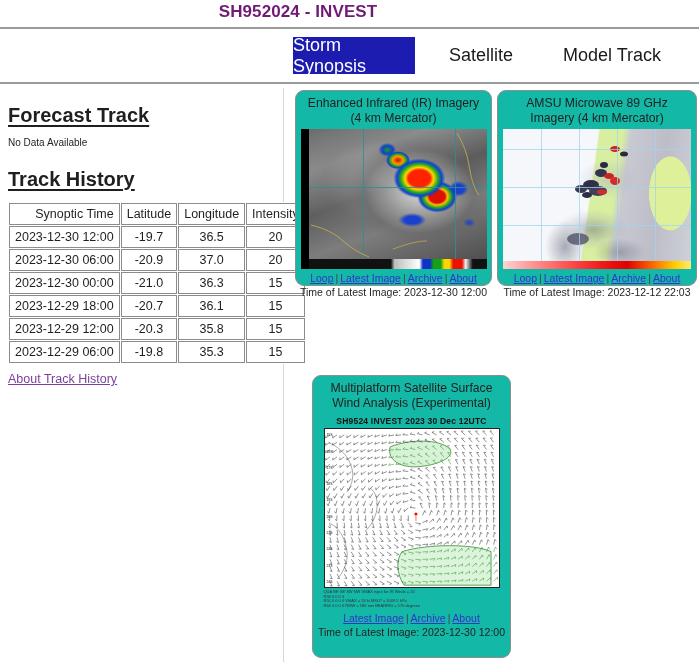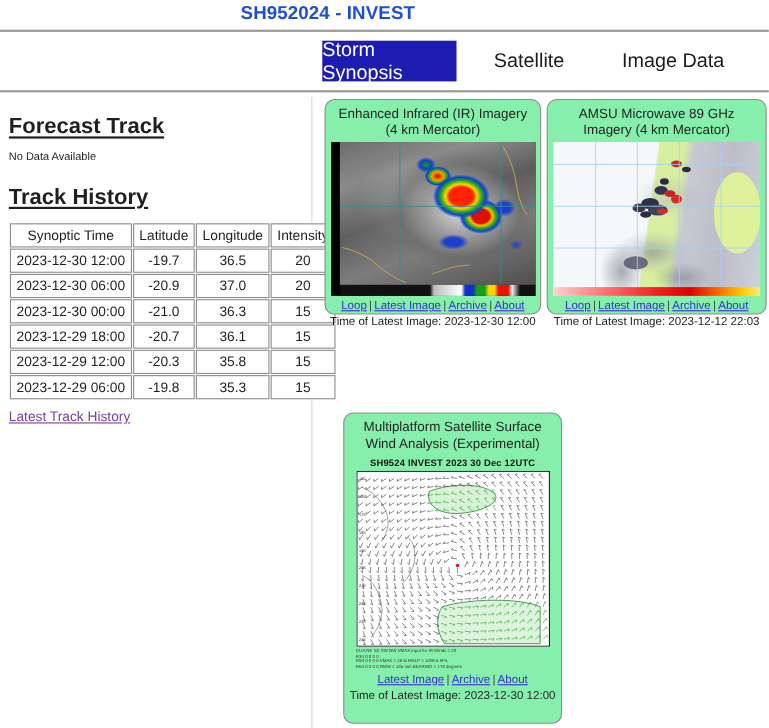--- a/index.html
+++ b/index.html
@@ -11,21 +11,21 @@
     color: #1a1a1a;
     overflow: hidden;
   }
   #root { position: relative; width: 699px; height: 662px; }
 
   
   .page-title {
     position: absolute; left: 0; top: 2px; width: 596px;
     text-align: center;
     font-size: 17px; font-weight: 700; letter-spacing: .1px;
-    color: #1d4ed8;
+    color: #701a75;
   }
   .rule {
     position: absolute; left: 0; width: 699px;
     height: 2px; background: #9a9a9a;
   }
   .rule.top { top: 27px; }
   .rule.bottom { top: 82px; }
 
   
   .tabbar { position: absolute; left: 0; top: 29px; width: 699px; height: 53px; }
@@ -66,35 +66,35 @@
   }
   table.track th, table.track td {
     border: 1px solid #8c8c8c;
     padding: 3px 5px;
     text-align: center;
     color: #1f1f1f;
     font-weight: 400;
     white-space: nowrap;
     background: #ffffff;
   }
-  table.track th { font-weight: 400; }
+  table.track th { font-weight: 400; text-align: right; }
   table.track td.time { }
 
   a.link {
     color: #7b3f9d; text-decoration: underline;
     font-size: 12.5px; cursor: pointer;
   }
   #about-track { position: absolute; left: 8px; top: 280px; }
 
   
   .panel {
     position: absolute;
     border: 1px solid #8d8d8d;
     border-radius: 9px;
-    background: #86efac;
+    background: #14b8a6;
   }
   #panel-ir    { left: 295px; top: 90px;  width: 197px; height: 196px; }
   #panel-amsu  { left: 497px; top: 90px;  width: 200px; height: 196px; }
   #panel-wind  { left: 312px; top: 375px; width: 199px; height: 283px; }
 
   .panel-title {
     text-align: center;
     font-size: 12.2px; color: #1f1f1f;
     line-height: 15px;
     padding: 5px 6px 3px 6px;
@@ -199,21 +199,21 @@
   <div class="rule bottom"></div>
 
   <div class="tabbar">
     <div class="tab active" id="tab-0">
       <span>Storm Synopsis</span>
     </div>
     <div class="tab" id="tab-1">
       <span>Satellite</span>
     </div>
     <div class="tab" id="tab-2">
-      <span>Image Data</span>
+      <span>Model Track</span>
     </div>
   </div>
 
   <div class="divider-v"></div>
 
   <div class="leftcol">
 
     <div class="section-head" id="forecast-head">Forecast Track</div>
 
     <div class="plain-text" id="no-data">No Data Available</div>
@@ -262,21 +262,21 @@
           </tr>
           <tr>
             <td class="time">2023-12-29 06:00</td>
             <td>-19.8</td>
             <td>35.3</td>
             <td>15</td>
           </tr>
         </tbody>
     </table>
 
-    <a class="link" id="about-track">Latest Track History</a>
+    <a class="link" id="about-track">About Track History</a>
   </div>
 
   <div class="panel" id="panel-ir">
     <div class="panel-title">Enhanced Infrared (IR) Imagery (4 km Mercator)</div>
     <div class="imgbox" style="width:186px;">
       <div class="ir-canvas">
         <div class="ir-inner" id="ir-inner">
           <div class="ir-grid-v" style="left:54px;"></div>
           <div class="ir-grid-v" style="left:146px;"></div>
           <div class="ir-grid-h" style="top:58px;"></div>

